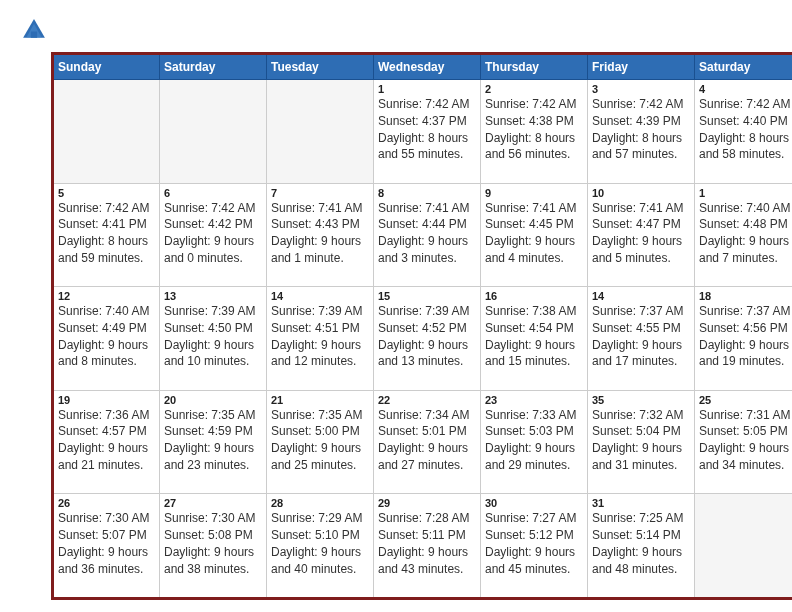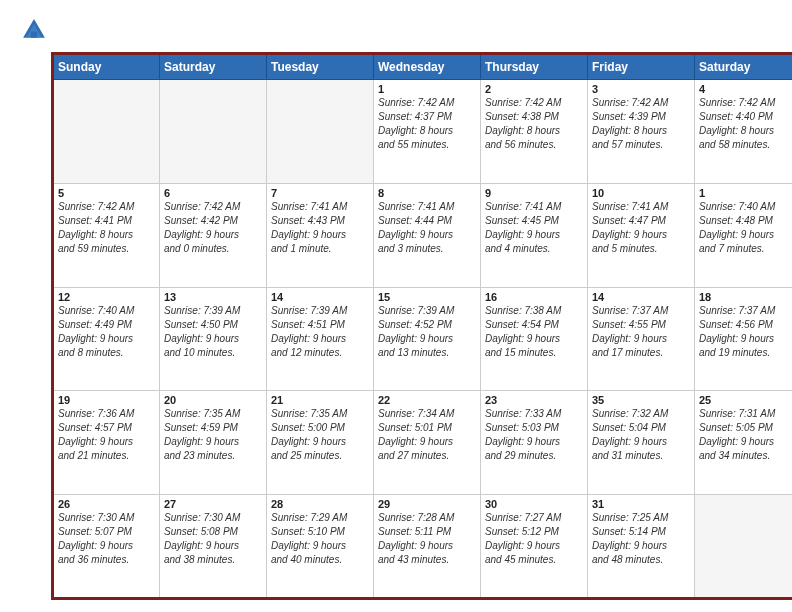--- a/index.html
+++ b/index.html
@@ -90,24 +90,23 @@
       background: #f5f5f5;
     }
     .day-num {
       font-size: 11px;
       font-weight: bold;
       color: #222;
       display: block;
       margin-bottom: 1px;
     }
     .day-info {
-      font-size: 10px;
+      font-size: 12px;
       color: #333;
       line-height: 1.4;
-      font-style: italic;
     }
   </style>
 </head>
 <body>
 
 <div class="page">
   <div class="header">
     <div class="logo">
       <svg class="logo-icon" viewBox="0 0 36 36">
         <polygon points="18,4 32,28 4,28" fill="#2e6db4"></polygon>

